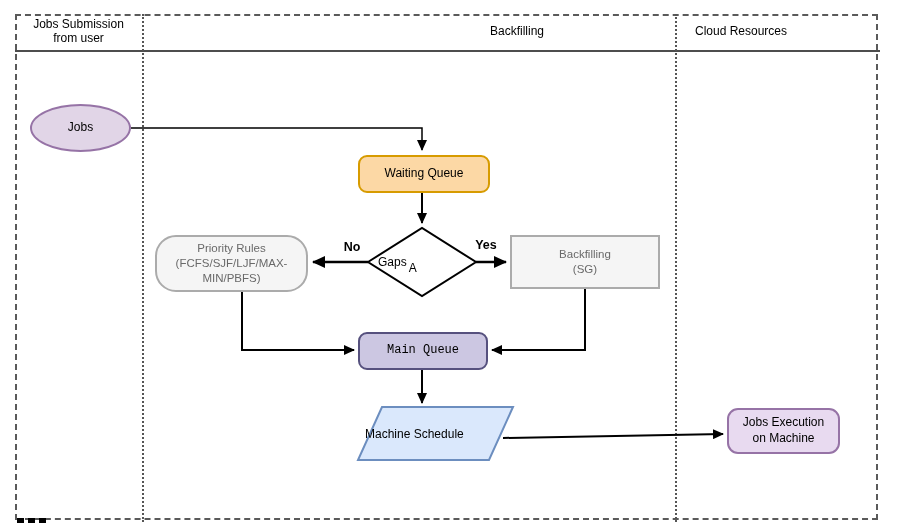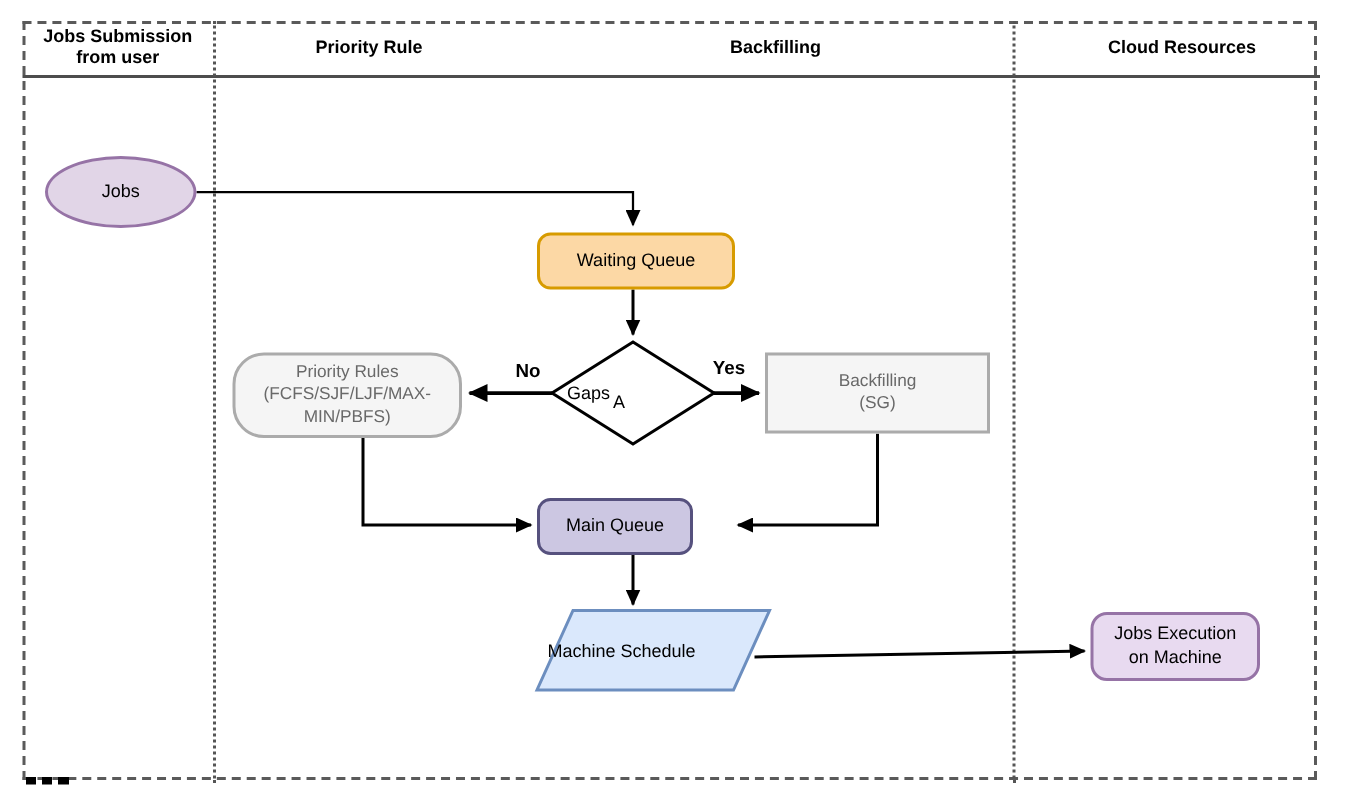--- a/index.html
+++ b/index.html
@@ -13,21 +13,21 @@
   }
   .header-line{
     position:absolute;left:15px;top:50px;width:865px;height:2px;
     background:#4d4d4d;z-index:0;
   }
   .lane-divider{
     position:absolute;top:14px;height:508px;width:0;
     border-left:2px dotted #555;z-index:0;
   }
   .lane-header{
-    position:absolute;font-weight:bold;font-size:12px;line-height:1.15;
+    position:absolute;font-weight:normal;font-size:12px;line-height:1.15;
     text-align:center;color:#000;white-space:pre-line;z-index:2;
   }
   .node{
     position:absolute;display:flex;align-items:center;justify-content:center;
     text-align:center;font-size:12px;color:#000;box-sizing:border-box;
     z-index:2;line-height:1.3;white-space:pre-line;
   }
   .rounded{border-radius:9px;}
   .ellipse{border-radius:50%;background:#E1D5E7;border:2px solid #9673A6;}
   .orange{background:#FCD8A5;border:2px solid #D79B00;}
@@ -56,23 +56,22 @@
 <div id="canvas">
 
   <div class="outer-border"></div>
   <div class="header-line"></div>
   <div class="lane-divider" style="left:142px;"></div>
   <div class="lane-divider" style="left:675px;"></div>
   <div class="corner-dashes"></div>
 
   <div class="lane-header" style="left:15px;top:18px;width:127px;">Jobs Submission
 from user</div>
-  <div class="lane-header" style="left:156px;top:25px;width:180px;">Priority Rule</div>
   <div class="lane-header" style="left:427px;top:25px;width:180px;">Backfilling</div>
-  <div class="lane-header" style="left:698px;top:25px;width:180px;">Cloud Resources</div>
+  <div class="lane-header" style="left:651px;top:25px;width:180px;">Cloud Resources</div>
 
   <svg class="edges" width="897" height="530" viewBox="0 0 897 530">
     <defs>
       <marker id="ah" markerUnits="userSpaceOnUse" markerWidth="12" markerHeight="10" refX="10" refY="5" orient="auto">
         <path d="M0,0 L11,5 L0,10 z" fill="#000"></path>
       </marker>
       <marker id="ahBig" markerUnits="userSpaceOnUse" markerWidth="14" markerHeight="12" refX="12" refY="6" orient="auto">
         <path d="M0,0 L13,6 L0,12 z" fill="#000"></path>
       </marker>
     </defs>
@@ -107,21 +106,21 @@
     <span>Priority Rules
 (FCFS/SJF/LJF/MAX-
 MIN/PBFS)</span>
   </div>
 
   <div class="node gray-box" style="left:510px;top:235px;width:150px;height:54px;">
     <span>Backfilling
 (SG)</span>
   </div>
 
-  <div class="node lavender rounded" style="left:358px;top:332px;width:104px;height:38px;">
+  <div class="node lavender rounded" style="left:358px;top:332px;width:130px;height:38px;font-family:Liberation Mono, monospace;">
     <span>Main Queue</span>
   </div>
 
   <div class="shape-label" style="left:365px;top:421px;width:140px;height:26px;">
     <span>Machine Schedule</span>
   </div>
 
   <div class="node purple rounded" style="left:727px;top:408px;width:113px;height:46px;border-radius:11px;">
     <span>Jobs Execution
 on Machine</span>

